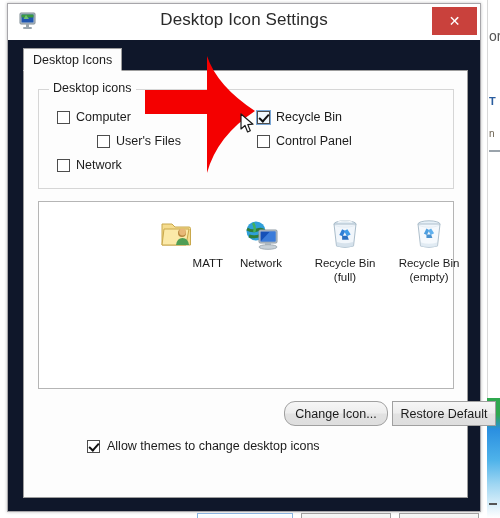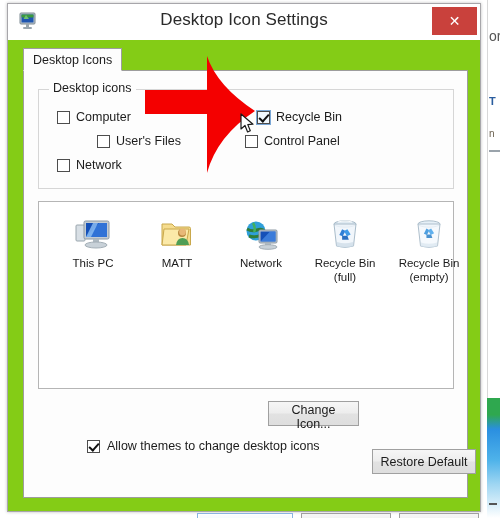--- a/index.html
+++ b/index.html
@@ -87,21 +87,21 @@
     line-height: 28px;
     text-align: center;
     cursor: pointer;
     padding: 0;
   }
 
   
   #dialog-body {
     position: absolute;
     left: 0; top: 36px; right: 0; bottom: 0;
-    background: #84cc16;
+    background: #0f172a;
   }
 
   
   #tab-strip {
     position: absolute; left: 15px; top: 8px; width: 445px; height: 24px;
   }
   #tab-desktop-icons {
     position: absolute; left: 0; top: 0;
     height: 23px; line-height: 22px;
     padding: 0 9px;
@@ -162,21 +162,21 @@
     border: solid #111;
     border-width: 0 2px 2px 0;
     transform: rotate(42deg);
   }
   .cb-box.focused { outline: 1px solid #7aa7d6; outline-offset: 0px; background:#f2f8fd;}
 
   #cb-computer     { left: 18px; top: 20px; text-align: right; }
   #cb-user-files   { left: 18px; top: 44px; margin-left: 40px; }
   #cb-network      { left: 18px; top: 68px; }
   #cb-recycle-bin  { left: 218px; top: 20px; }
-  #cb-control-panel{ left: 206px; top: 44px; }
+  #cb-control-panel{ left: 218px; top: 44px; }
 
   
   #icon-preview-panel {
     position: absolute;
     left: 14px; top: 130px; width: 416px; height: 188px;
     background: #ffffff;
     border: 1px solid #b5b5b5;
     box-sizing: border-box;
   }
   .preview-item {
@@ -188,40 +188,40 @@
     color: #1b1b1b;
     cursor: pointer;
   }
   .preview-item .glyph {
     height: 40px;
     display: flex; align-items: flex-end; justify-content: center;
     margin-bottom: 4px;
   }
   .preview-item .cap { line-height: 14px; }
   #pv-0 { left: 8px; }
-  #pv-1 { left: 92px; }
+  #pv-1 { left: 92px; text-align: right; }
   #pv-2 { left: 176px; }
   #pv-3 { left: 260px; }
   #pv-4 { left: 344px; }
 
   
   .btn {
     background: linear-gradient(to bottom,#f6f6f6 0%,#ededed 48%,#e2e2e2 52%,#dedede 100%);
     border: 1px solid #a0a0a0;
     font-size: 12.5px;
     color: #1b1b1b;
     cursor: pointer;
     box-sizing: border-box;
     font-family: "Liberation Sans", sans-serif;
   }
   #change-icon-button {
-    position: absolute; left: 244px; top: 330px; width: 91px; height: 25px;
+    position: absolute; left: 260px; top: 330px; width: 104px; height: 25px; border-radius: 11px;
   }
   #restore-default-button {
-    position: absolute; left: 348px; top: 330px; width: 104px; height: 25px; margin-top: 48px;
+    position: absolute; left: 368px; top: 330px; width: 104px; height: 25px;
   }
 
   #allow-themes-row {
     position: absolute; left: 18px; top: 368px;
     display: flex; align-items: center; gap: 7px;
     font-size: 12.5px; color: #1b1b1b; cursor: pointer; padding-left: 45px;
   }
 
   
   #ok-button {
@@ -314,34 +314,20 @@
         </label>
 
         <label class="cb-row" id="cb-control-panel">
           <span class="cb-box"></span>
           <span>Control Panel</span>
         </label>
       </div>
 
       <div id="icon-preview-panel">
 
-        <div class="preview-item" id="pv-0">
-          <div class="glyph">
-            <svg width="38" height="34" viewBox="0 0 38 34">
-              <rect x="2" y="7" width="9" height="16" rx="1" fill="#d8dfe5" stroke="#9aa6ae"></rect>
-              <rect x="10" y="3" width="25" height="18" rx="1.5" fill="#c3ccd4" stroke="#8c99a3"></rect>
-              <rect x="12" y="5" width="21" height="14" fill="#1550b8"></rect>
-              <polygon points="12,19 25,5 33,5 33,19" fill="#3a7de0" opacity=".75"></polygon>
-              <polygon points="12,19 19,5 24,5 17,19" fill="#8fc0f5" opacity=".8"></polygon>
-              <rect x="19" y="21" width="6" height="4" fill="#aeb9c1"></rect>
-              <ellipse cx="22" cy="27" rx="11" ry="3" fill="#c8d1d8" stroke="#a3aeb6"></ellipse>
-            </svg>
-          </div>
-          <div class="cap">This PC</div>
-        </div>
 
         <div class="preview-item" id="pv-1">
           <div class="glyph">
             <svg width="38" height="34" viewBox="0 0 38 34">
               <path d="M4 6 h10 l3 3 h14 a1.5 1.5 0 0 1 1.5 1.5 V27 H4 Z" fill="#f5dc8e" stroke="#c9a84c"></path>
               <path d="M6 11 h25 l-3 16 H4 Z" fill="#fbe9a8" stroke="#c9a84c"></path>
               <circle cx="24" cy="15" r="4" fill="#b8883f"></circle>
               <path d="M18 27 q1-7 6.5-7 T31 27 Z" fill="#4f9e55"></path>
               <circle cx="24.5" cy="14" r="3.4" fill="#e8b878"></circle>
             </svg>

